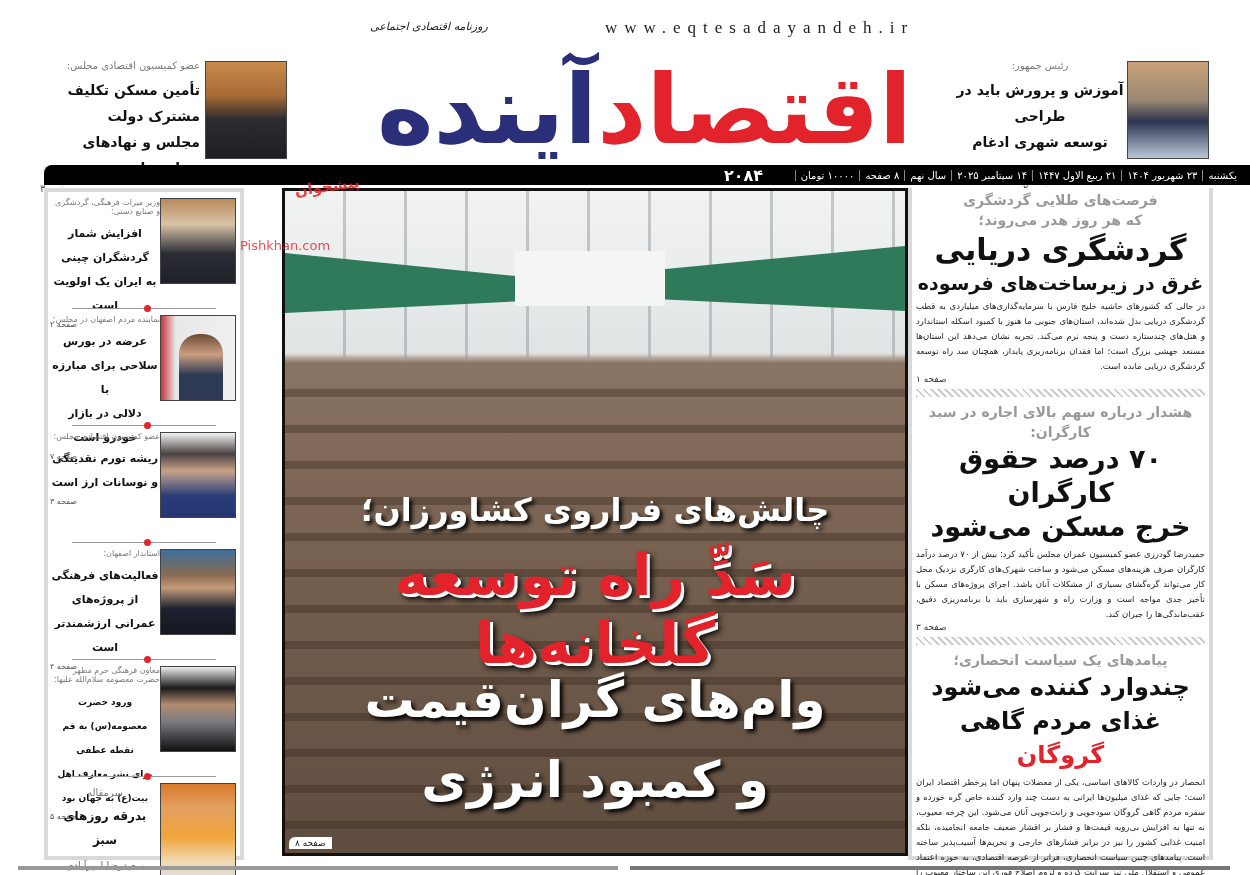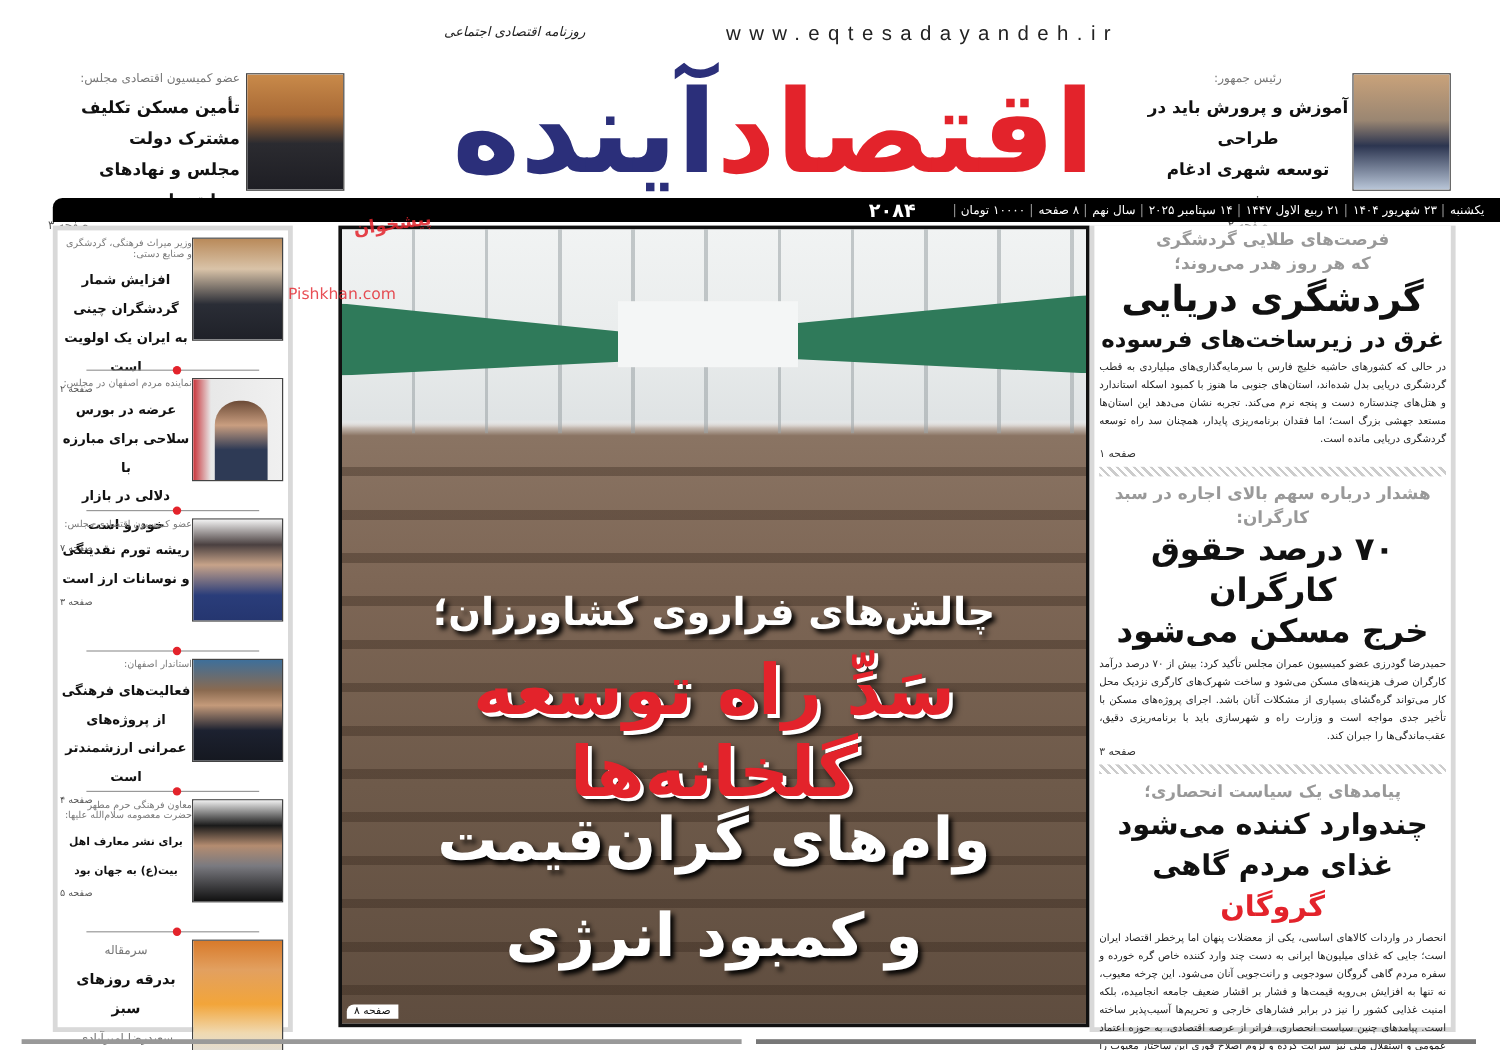--- a/index.html
+++ b/index.html
@@ -1,21 +1,21 @@
 <!DOCTYPE html>
 <html><head>
 <meta charset="utf-8">
 <style>
   * { box-sizing: border-box; margin: 0; padding: 0; }
   html, body { width: 1250px; height: 875px; background: #ffffff; overflow: hidden; }
   body { font-family: "DejaVu Sans", sans-serif; position: relative; color: #111; }
 
   
   .header { position: absolute; left: 0; top: 0; width: 1250px; height: 165px; }
-  .url { position: absolute; left: 605px; top: 18px; font-family: Liberation Sans, sans-serif; font-size: 17px; letter-spacing: 7px; color: #222; }
+  .url { position: absolute; left: 605px; top: 18px; font-family: Liberation Serif, serif; font-size: 17px; letter-spacing: 7px; color: #222; }
   .tagline { position: absolute; left: 370px; top: 20px; font-family: "DejaVu Serif", serif; font-style: italic; font-size: 11px; color: #222; direction: rtl; }
   .logo { position: absolute; left: 372px; top: 40px; width: 540px; height: 120px; direction: rtl; display: flex; align-items: flex-end; }
   .logo-red { font-family: "DejaVu Sans", sans-serif; font-weight: bold; font-size: 96px; line-height: 100px; color: #e3232b; letter-spacing: -2px; }
   .logo-blue { font-family: "DejaVu Sans", sans-serif; font-weight: bold; font-size: 96px; line-height: 100px; color: #2b2f7a; letter-spacing: -2px; }
 
   .top-teaser { position: absolute; top: 60px; height: 100px; direction: rtl; }
   .top-teaser .kicker { font-size: 10px; color: #777; margin-bottom: 6px; }
   .top-teaser .title { font-weight: bold; font-size: 14px; line-height: 26px; color: #111; }
   .top-teaser .page { font-size: 10px; color: #555; margin-top: 2px; }
   .photo { position: absolute; border: 1px solid #444; overflow: hidden; }
@@ -173,20 +173,21 @@
       </div>
       <div class="photo">
           <div class="bg" style="background:linear-gradient(180deg,#3e6f9a 0%,#8a6a50 30%,#c49a7a 45%,#1c2130 70%,#151820 100%);"></div>
         </div>
     </div>
     <div class="sep"></div>
 
     <div class="lstory">
       <div class="text">
         <div class="kicker">معاون فرهنگی حرم مطهر حضرت معصومه سلام‌الله علیها:</div>
+        <div class="title" style="font-size:9px">ورود حضرت معصومه(س) به قم نقطه عطفی</div>
         <div class="title" style="font-size:9px">برای نشر معارف اهل بیت(ع) به جهان بود</div>
         <div class="page">صفحه ۵</div>
       </div>
       <div class="photo">
           <div class="bg" style="background:linear-gradient(180deg,#eeeeee 0%,#1a1a1a 25%,#b48c70 45%,#7a7a80 65%,#111 100%);"></div>
         </div>
     </div>
     <div class="sep"></div>
 
     <div class="lstory" style="height:124px;">

